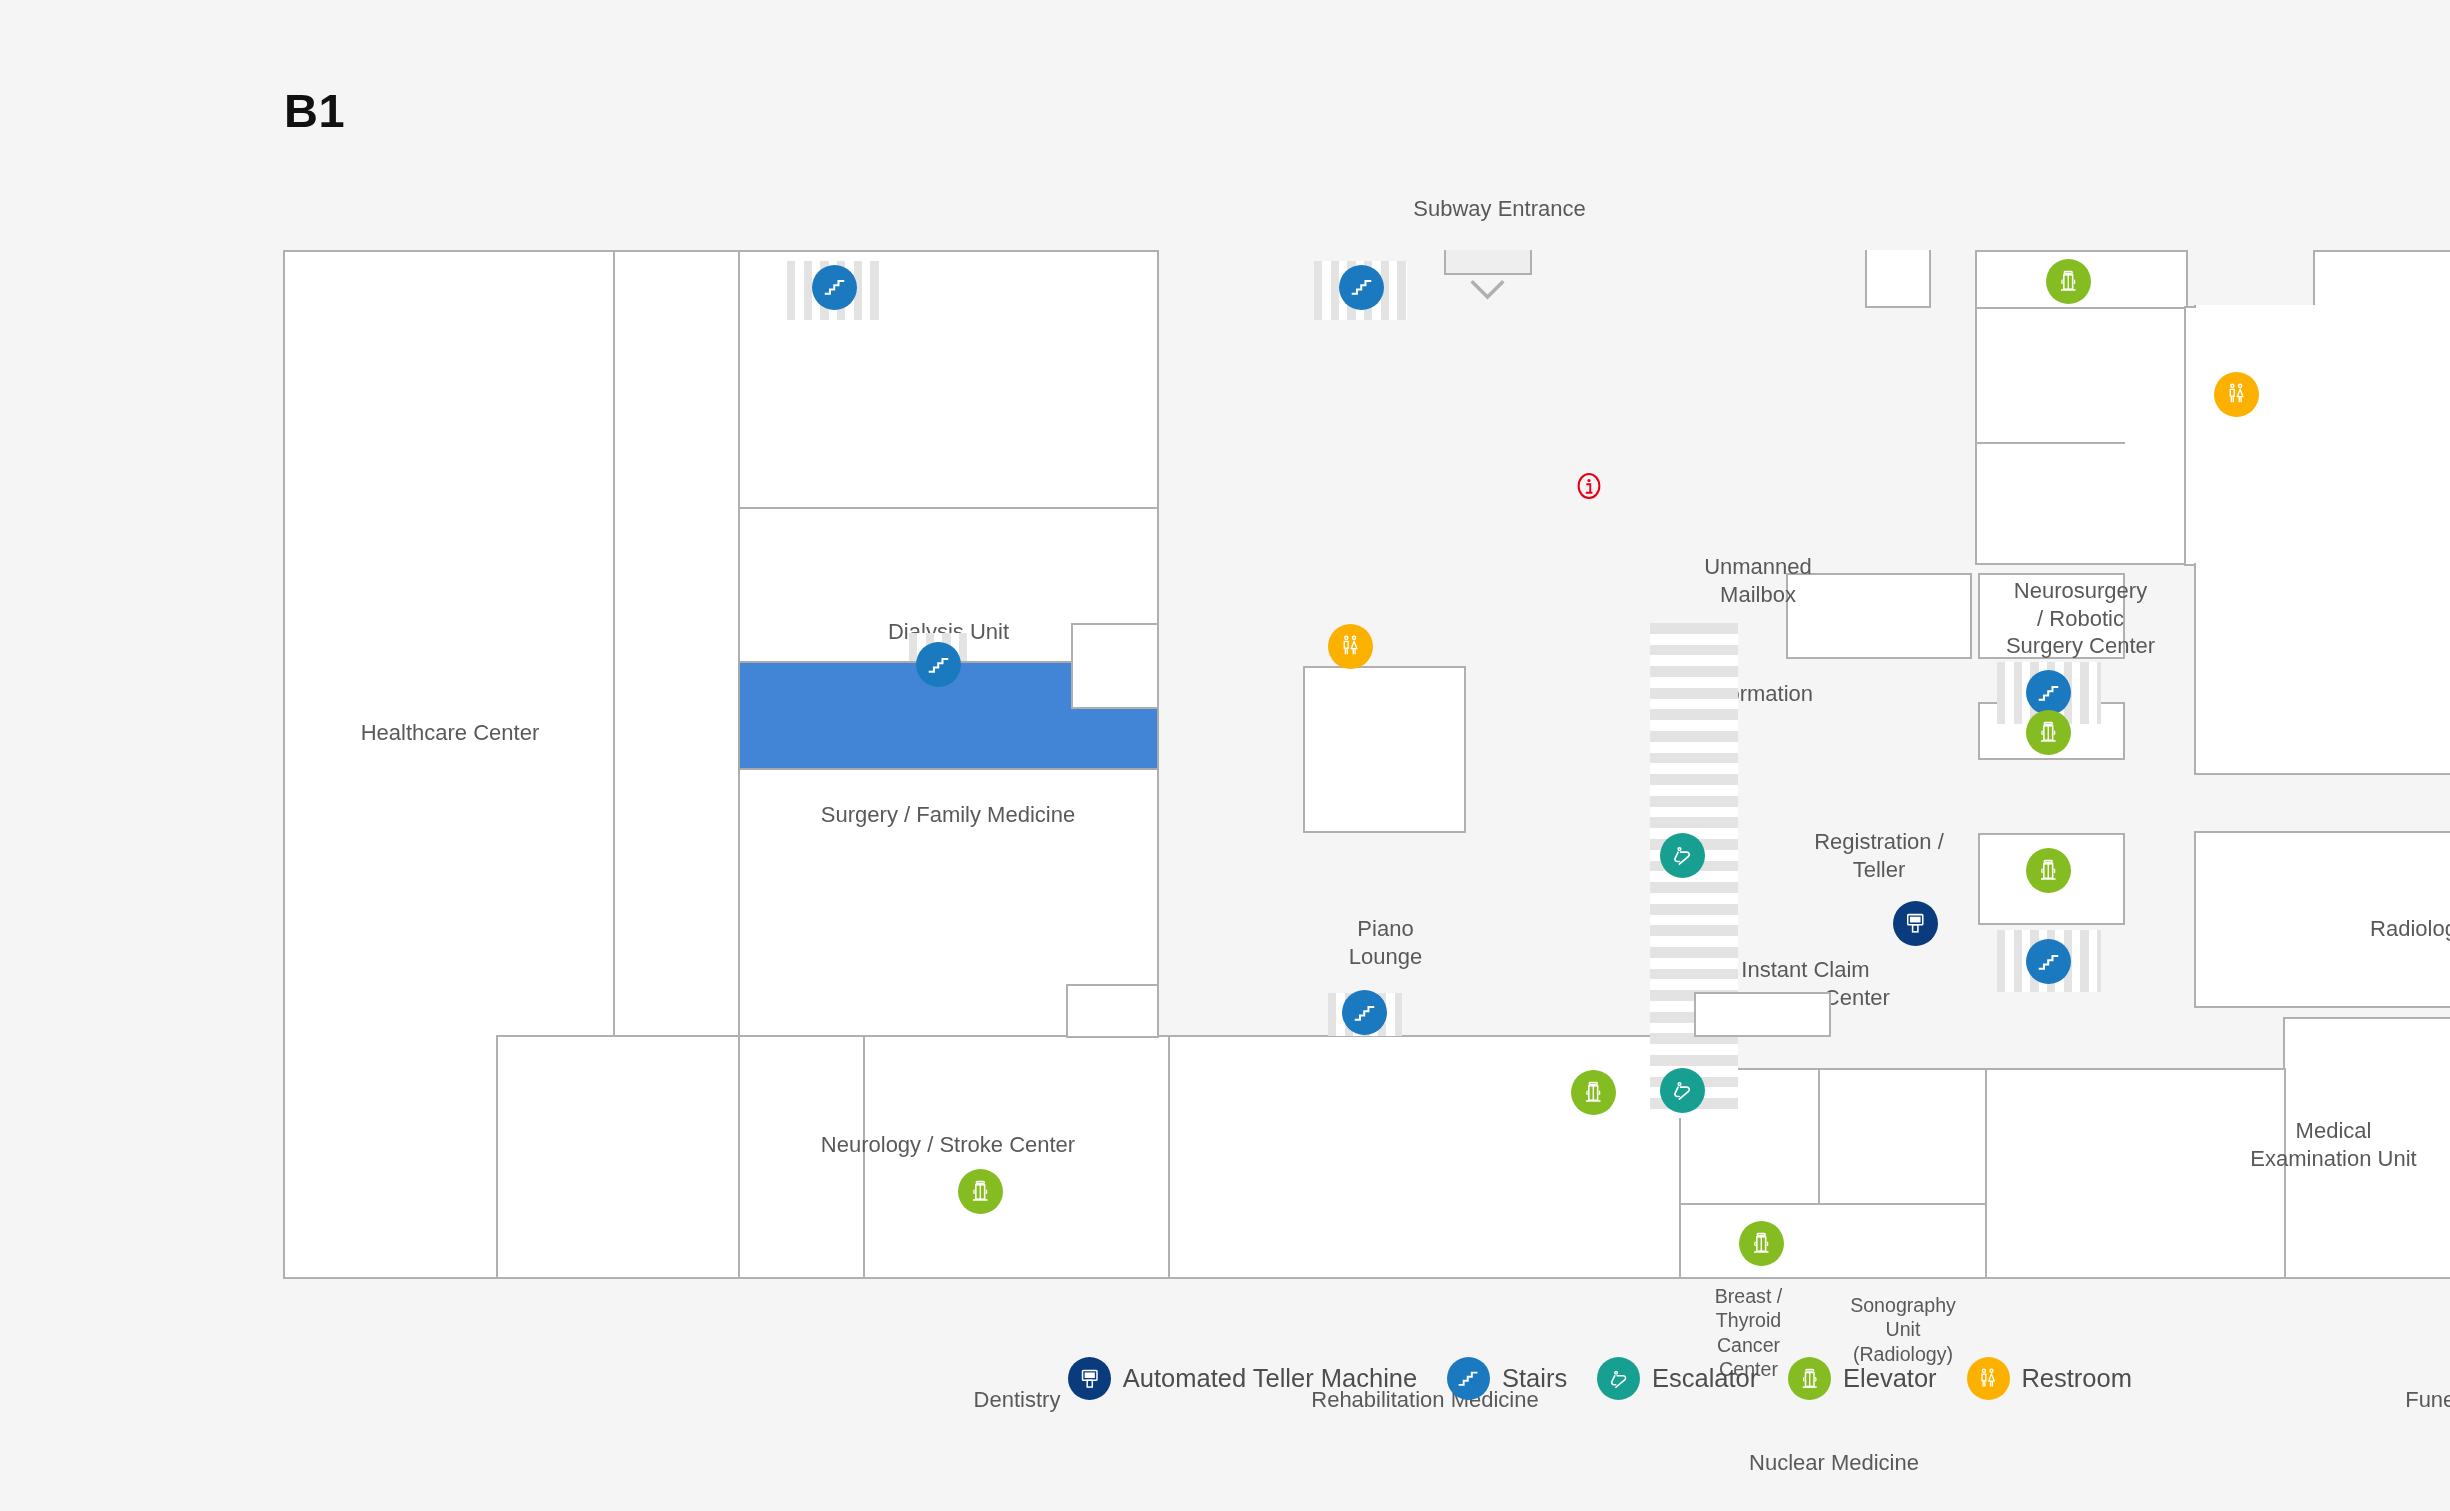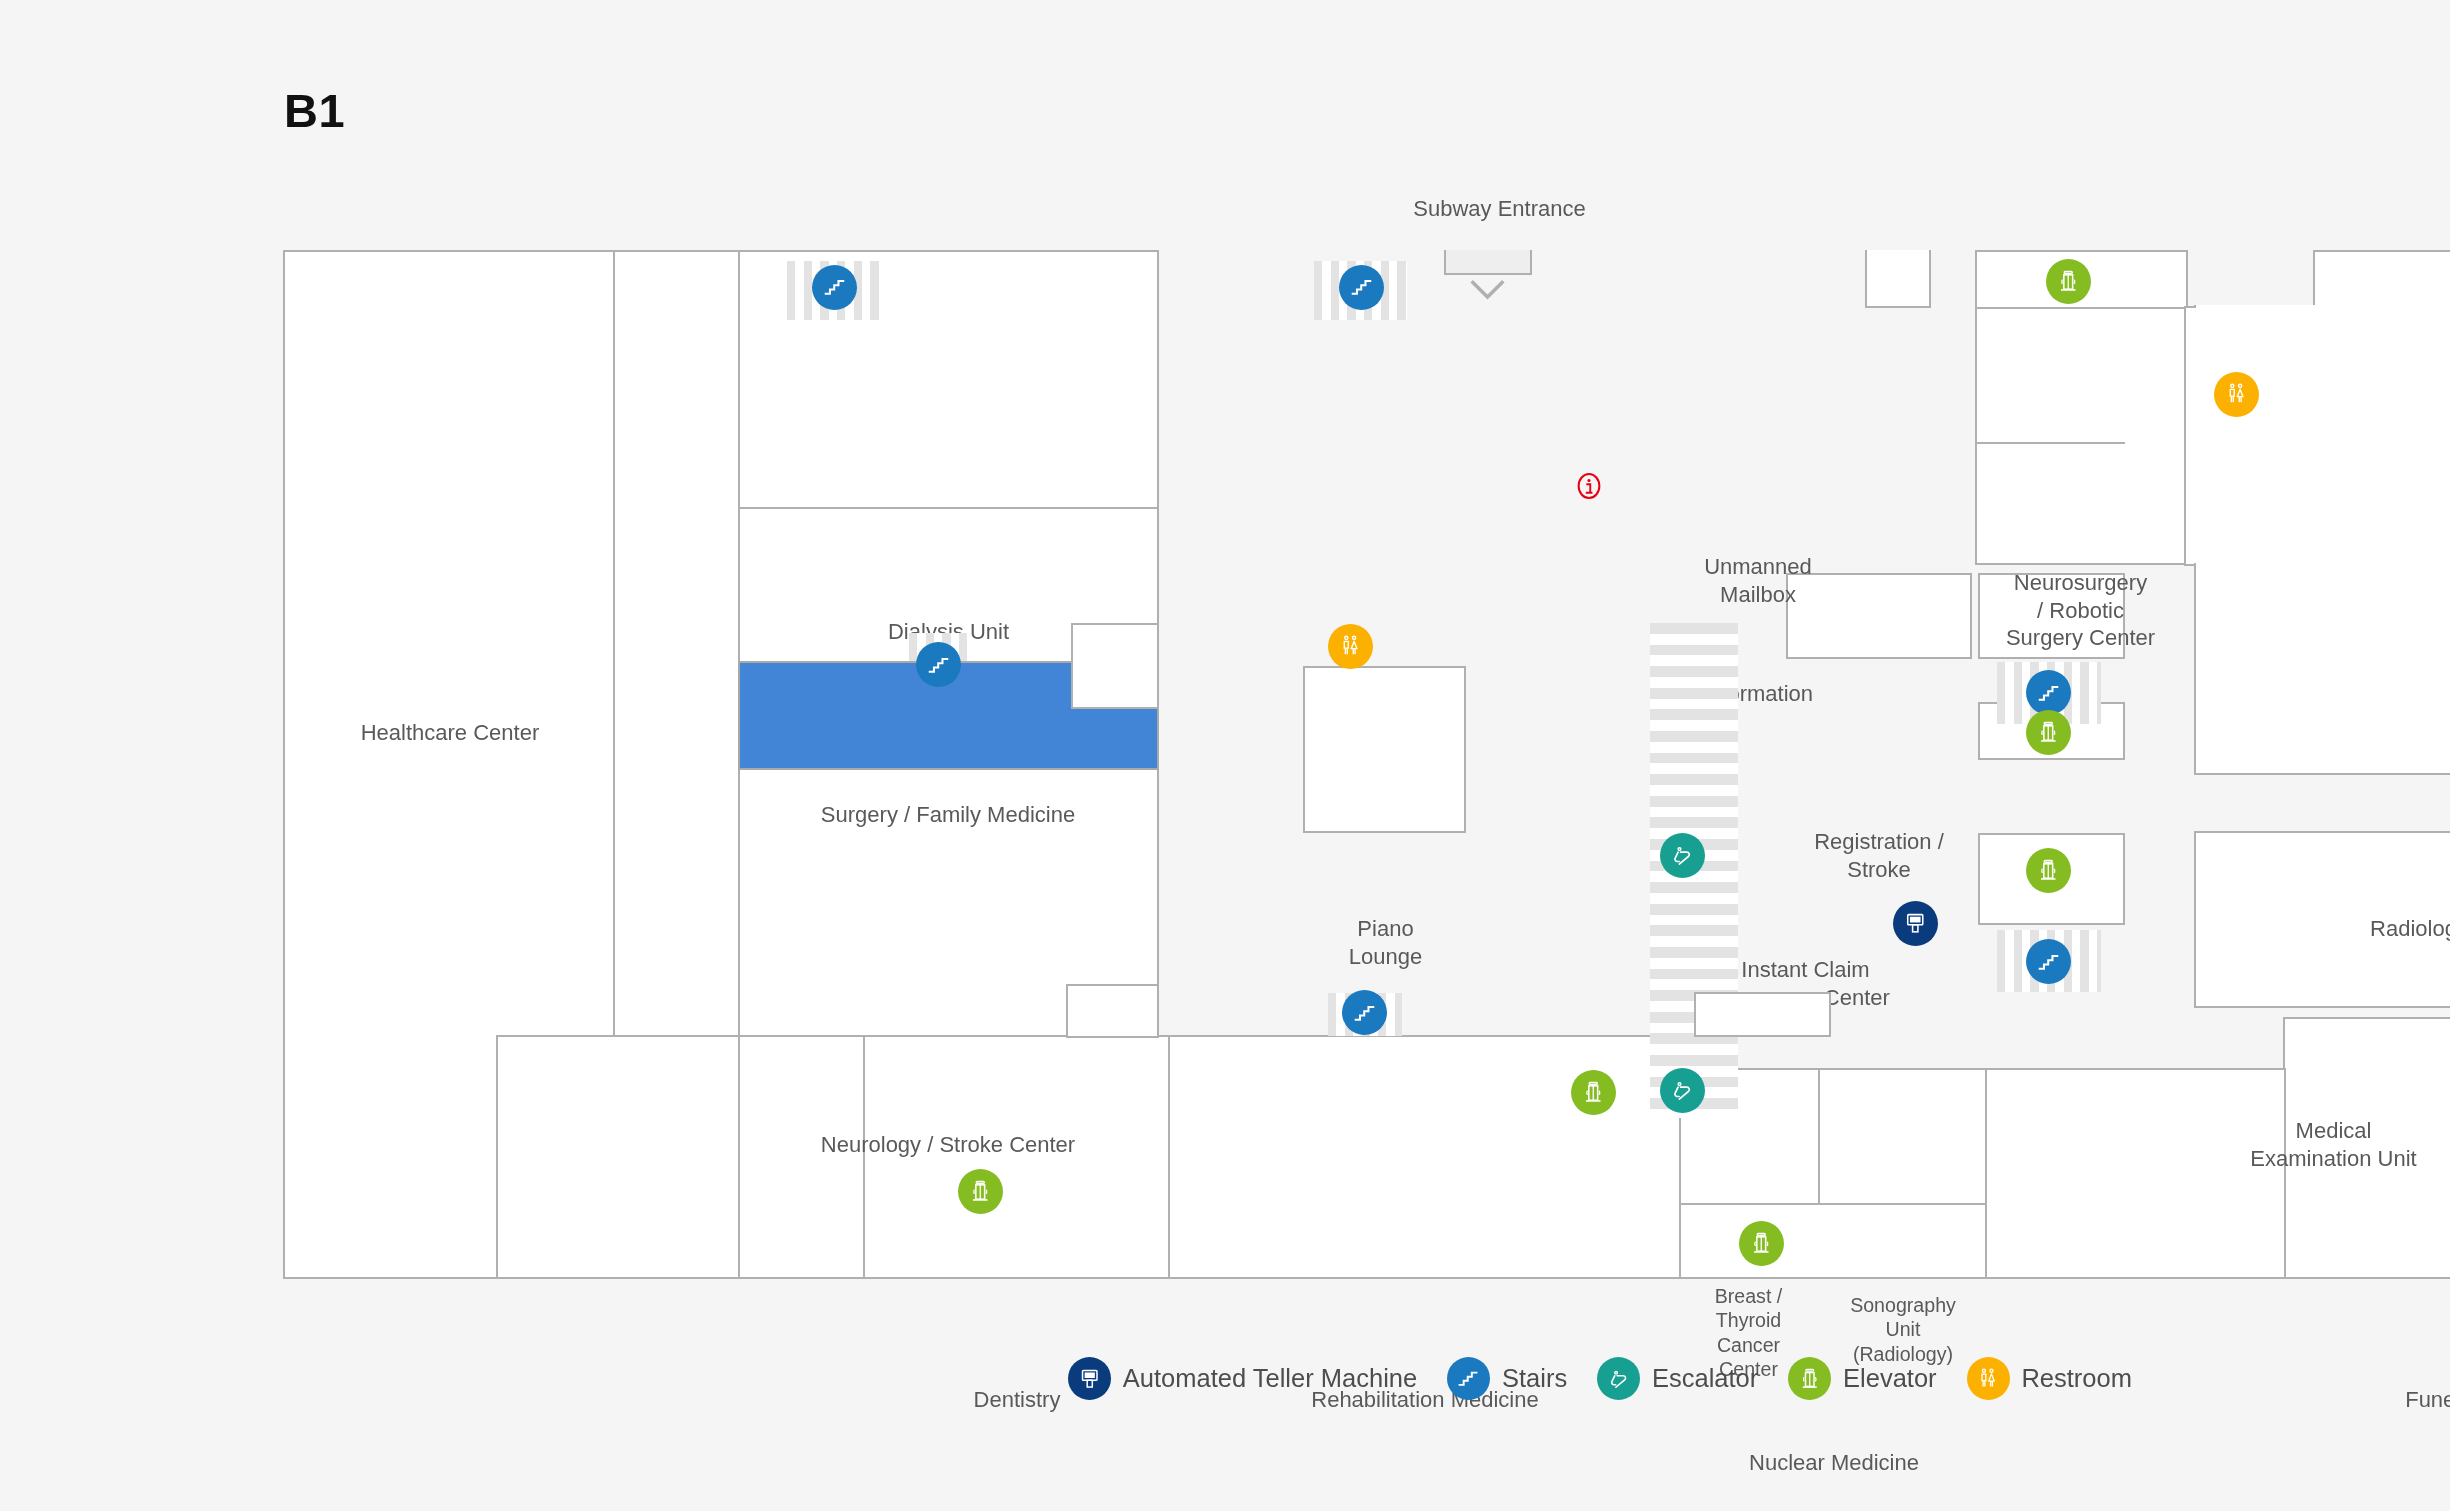--- a/index.html
+++ b/index.html
@@ -168,26 +168,26 @@
 
   <div class="lbl" style="left:59px;top:469px;width:216px;">Healthcare Center</div>
   <div class="lbl" style="left:484px;top:368px;width:363px;">Dialysis Unit</div>
   <div class="lbl" style="left:469px;top:551px;width:392px;">Surgery / Family Medicine</div>
   <div class="lbl" style="left:469px;top:694px;width:392px;color:#ffffff;z-index:7;">Shoulder · Elbow Joint Center</div>
   <div class="lbl" style="left:469px;top:845px;width:392px;margin-top:36px;">Neurology / Stroke Center</div>
   <div class="lbl" style="left:1024px;top:665px;width:157px;">Piano
 Lounge</div>
   <div class="lbl right" style="left:1274px;top:303px;width:402px;">Unmanned
 Mailbox</div>
-  <div class="lbl" style="left:1696px;top:319px;width:203px;">Neurosurgery
+  <div class="lbl" style="left:1696px;top:327px;width:203px;">Neurosurgery
 / Robotic
 Surgery Center</div>
   <div class="lbl" style="left:1696px;top:451px;width:147px;">Bank</div>
   <div class="lbl" style="left:1508px;top:578px;width:176px;">Registration /
-Stroke</div>
+Teller</div>
   <div class="lbl" style="left:1395px;top:706px;width:255px;">Instant Claim
 Insurance Center</div>
   <div class="lbl" style="left:1950px;top:665px;width:372px;">Radiology</div>
   <div class="lbl" style="left:1916px;top:867px;width:269px;">Medical
 Examination Unit</div>
   <div class="lbl" style="left:585px;top:1136px;width:298px;">Dentistry</div>
   <div class="lbl" style="left:890px;top:1136px;width:504px;">Rehabilitation Medicine</div>
   <div class="lbl" style="left:1399px;top:1034px;width:133px;font-size:19.6px;">Breast /
 Thyroid
 Cancer

